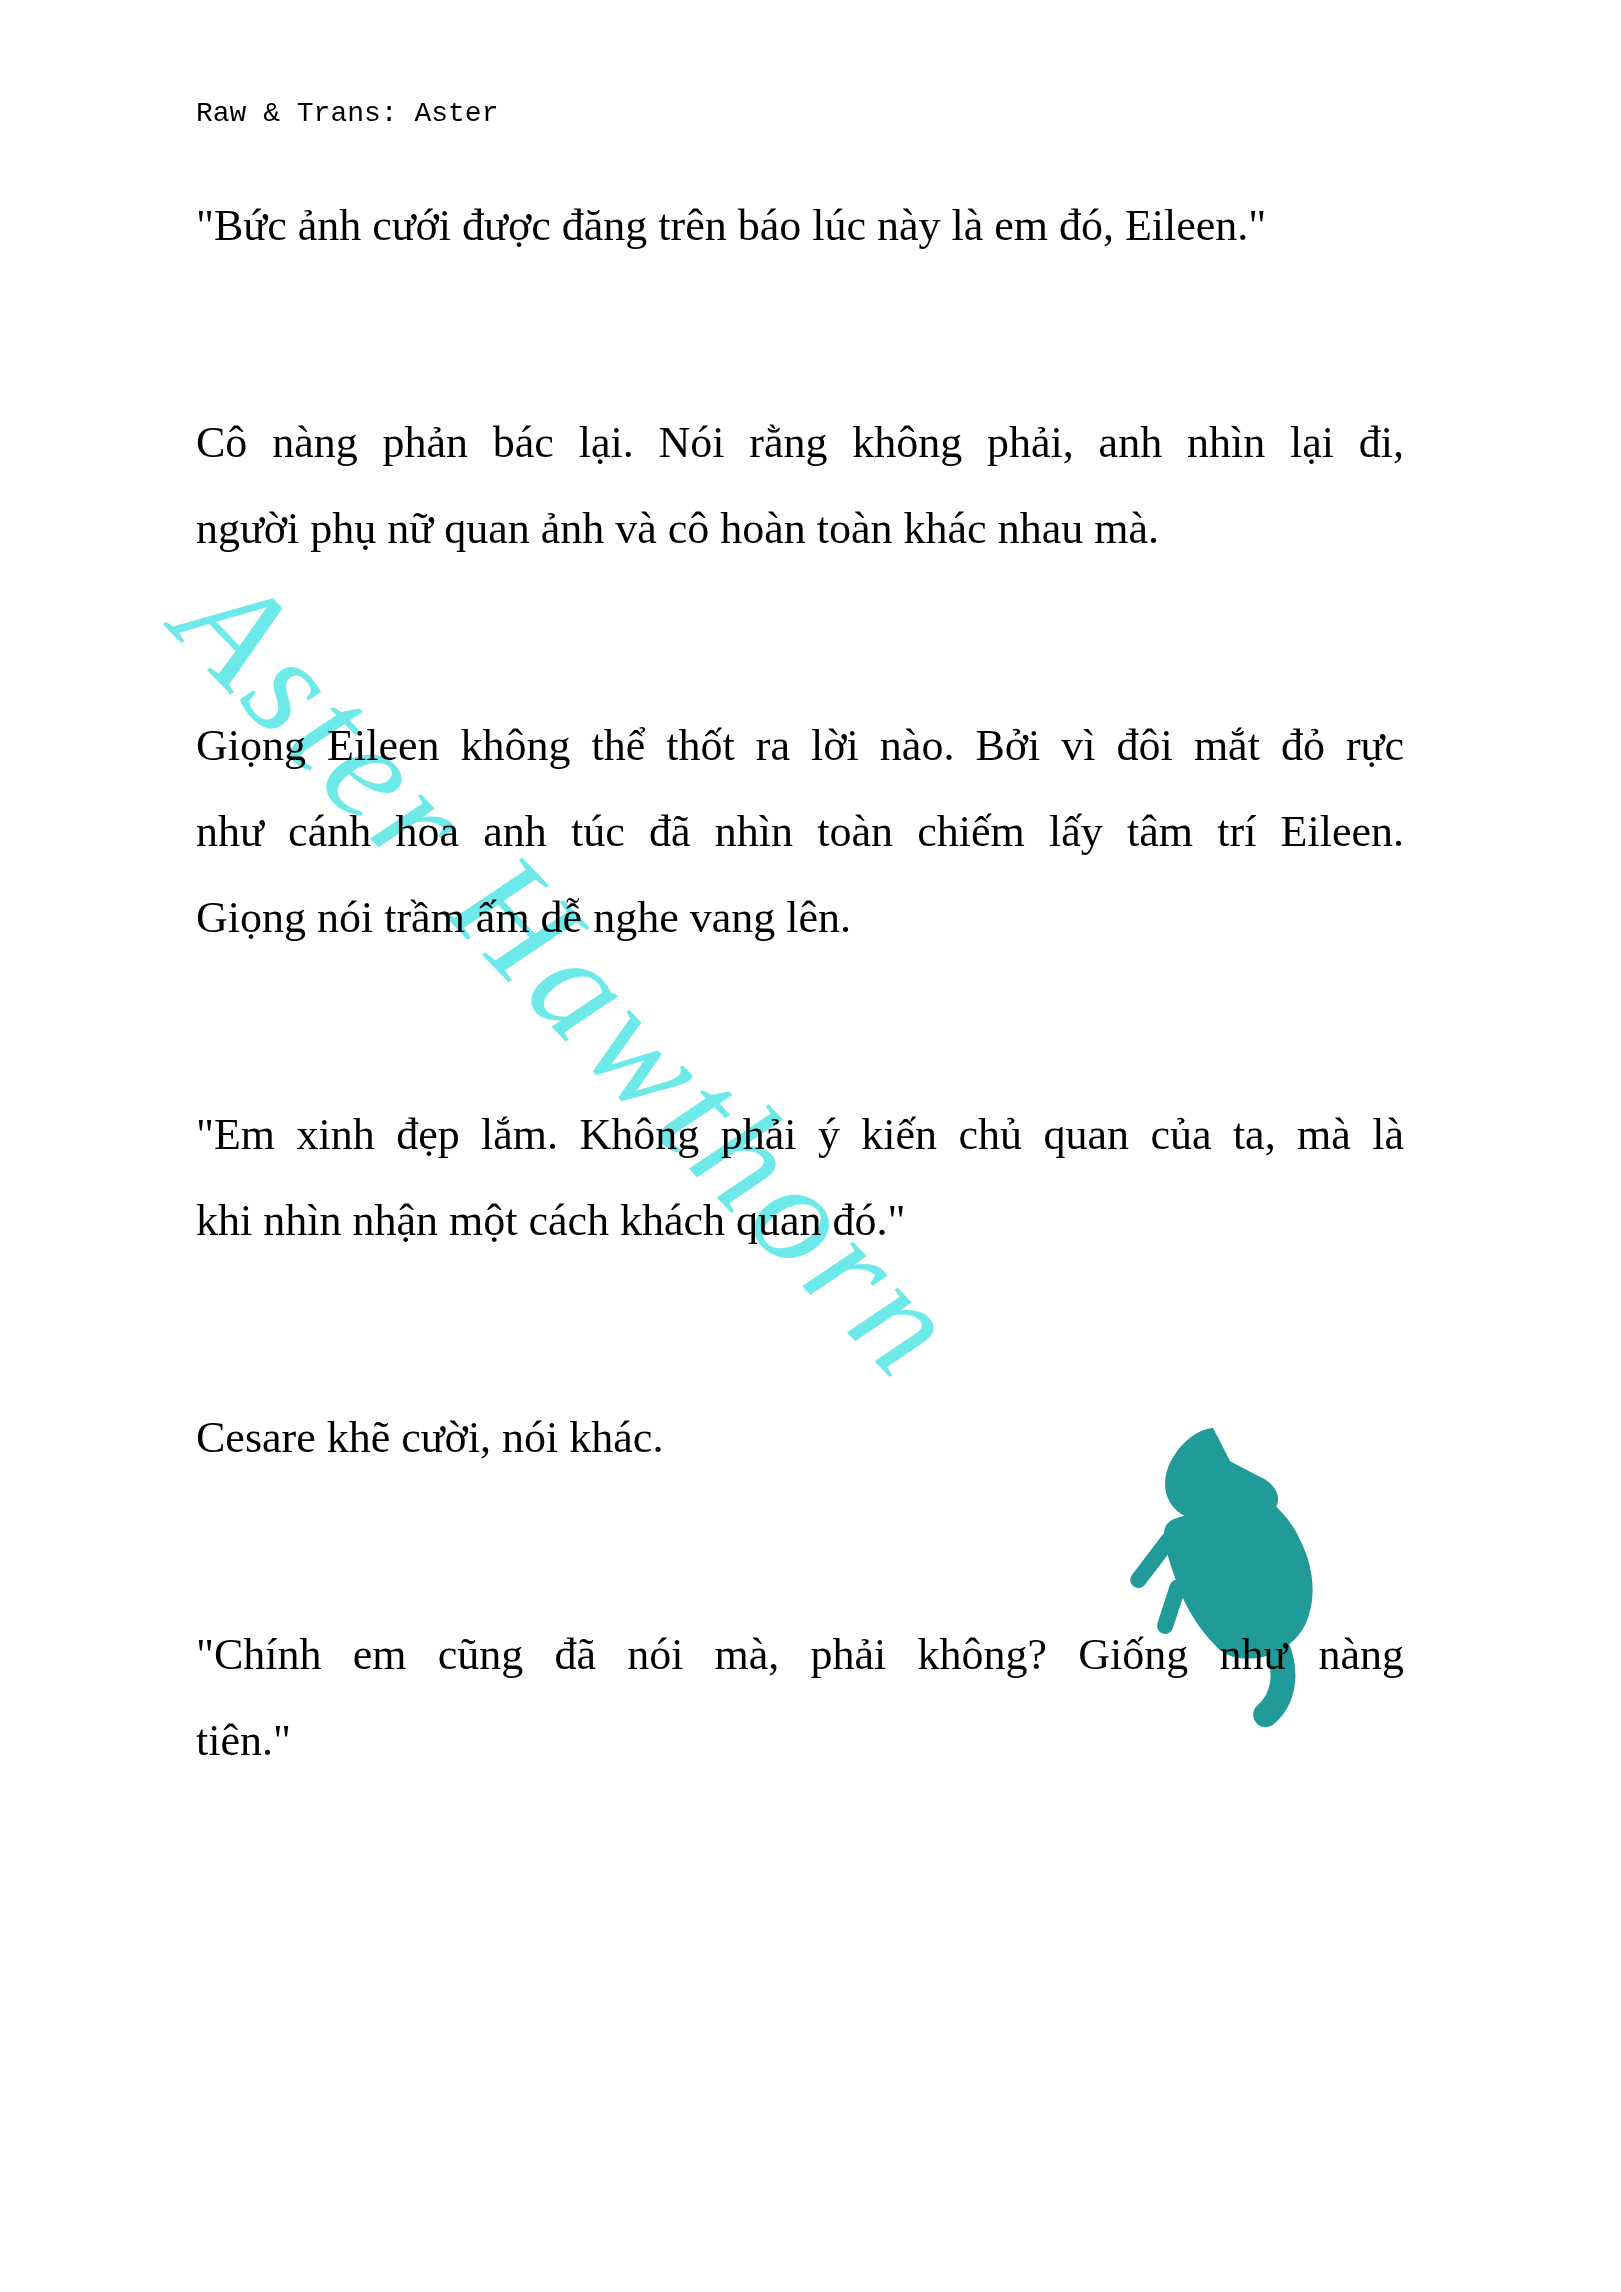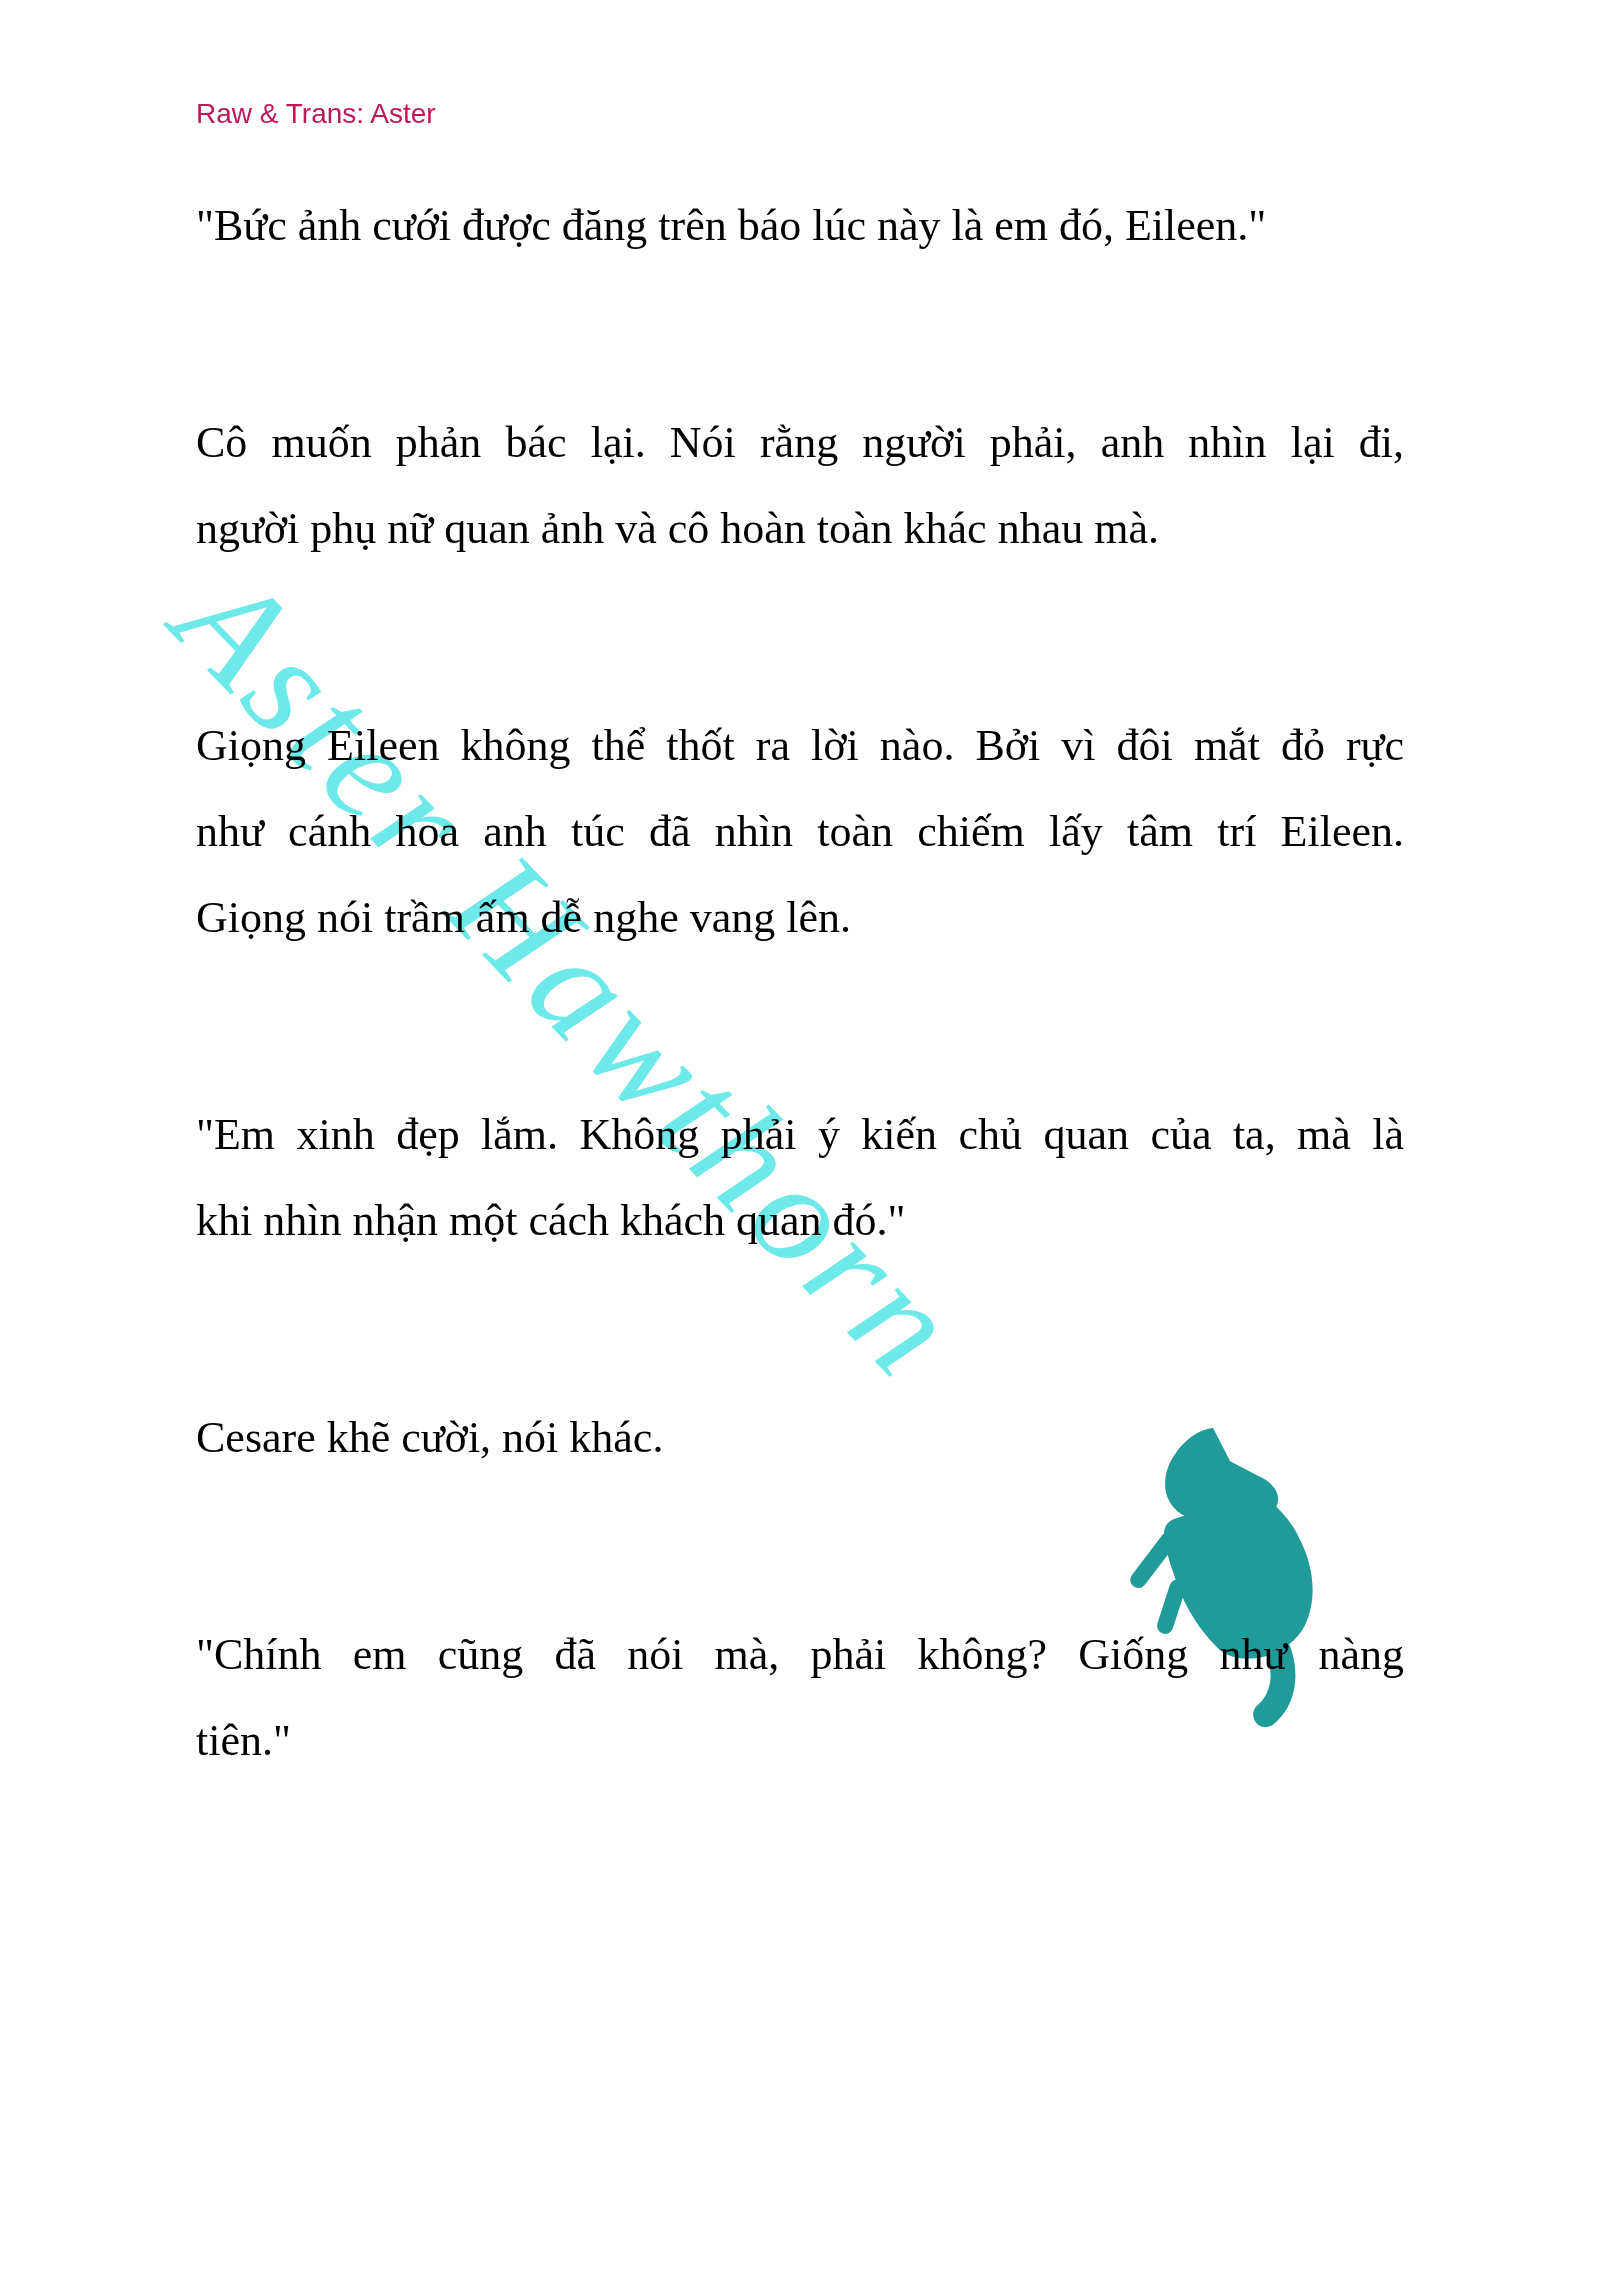--- a/index.html
+++ b/index.html
@@ -5,22 +5,22 @@
   html,body{margin:0;padding:0;background:#ffffff;}
   .page{
     position:relative;
     width:1621px;height:2293px;
     background:#ffffff;
     overflow:hidden;
     font-family:"Liberation Serif", serif;
   }
   .header{
     position:absolute;left:196px;top:98px;
-    font-family:Liberation Sans, sans-serif;
-    font-size:28px;color:#be185d;
+    font-family:Liberation Mono, monospace;
+    font-size:28px;color:#000000;
     z-index:3;white-space:nowrap;
   }
   .watermark{
     position:absolute;left:265px;top:537px;
     transform:rotate(46deg);
     transform-origin:0 0;
     font-family:"Liberation Serif", serif;
     font-style:italic;
     font-size:147px;
     letter-spacing:7.8px;
@@ -69,21 +69,21 @@
     <line x1="55" y1="168" x2="42" y2="208" stroke-width="17" stroke-linecap="round" fill="none" stroke="#219b99"></line>
 
     <path d="M158,228 C171,257 166,285 147,301" fill="none" stroke-width="26" stroke-linecap="round" stroke="#219b99"></path>
   </svg>
 
   <div class="content" id="content">
       <p class="para">
         <span class="line">"Bức ảnh cưới được đăng trên báo lúc này là em đó, Eileen."</span>
       </p>
       <p class="para">
-        <span class="line j">Cô muốn phản bác lại. Nói rằng người phải, anh nhìn lại đi,</span>
+        <span class="line j">Cô nàng phản bác lại. Nói rằng không phải, anh nhìn lại đi,</span>
         <span class="line">người phụ nữ quan ảnh và cô hoàn toàn khác nhau mà.</span>
       </p>
       <p class="para">
         <span class="line j">Giọng Eileen không thể thốt ra lời nào. Bởi vì đôi mắt đỏ rực</span>
         <span class="line j">như cánh hoa anh túc đã nhìn toàn chiếm lấy tâm trí Eileen.</span>
         <span class="line">Giọng nói trầm ấm dễ nghe vang lên.</span>
       </p>
       <p class="para">
         <span class="line j">"Em xinh đẹp lắm. Không phải ý kiến chủ quan của ta, mà là</span>
         <span class="line">khi nhìn nhận một cách khách quan đó."</span>

